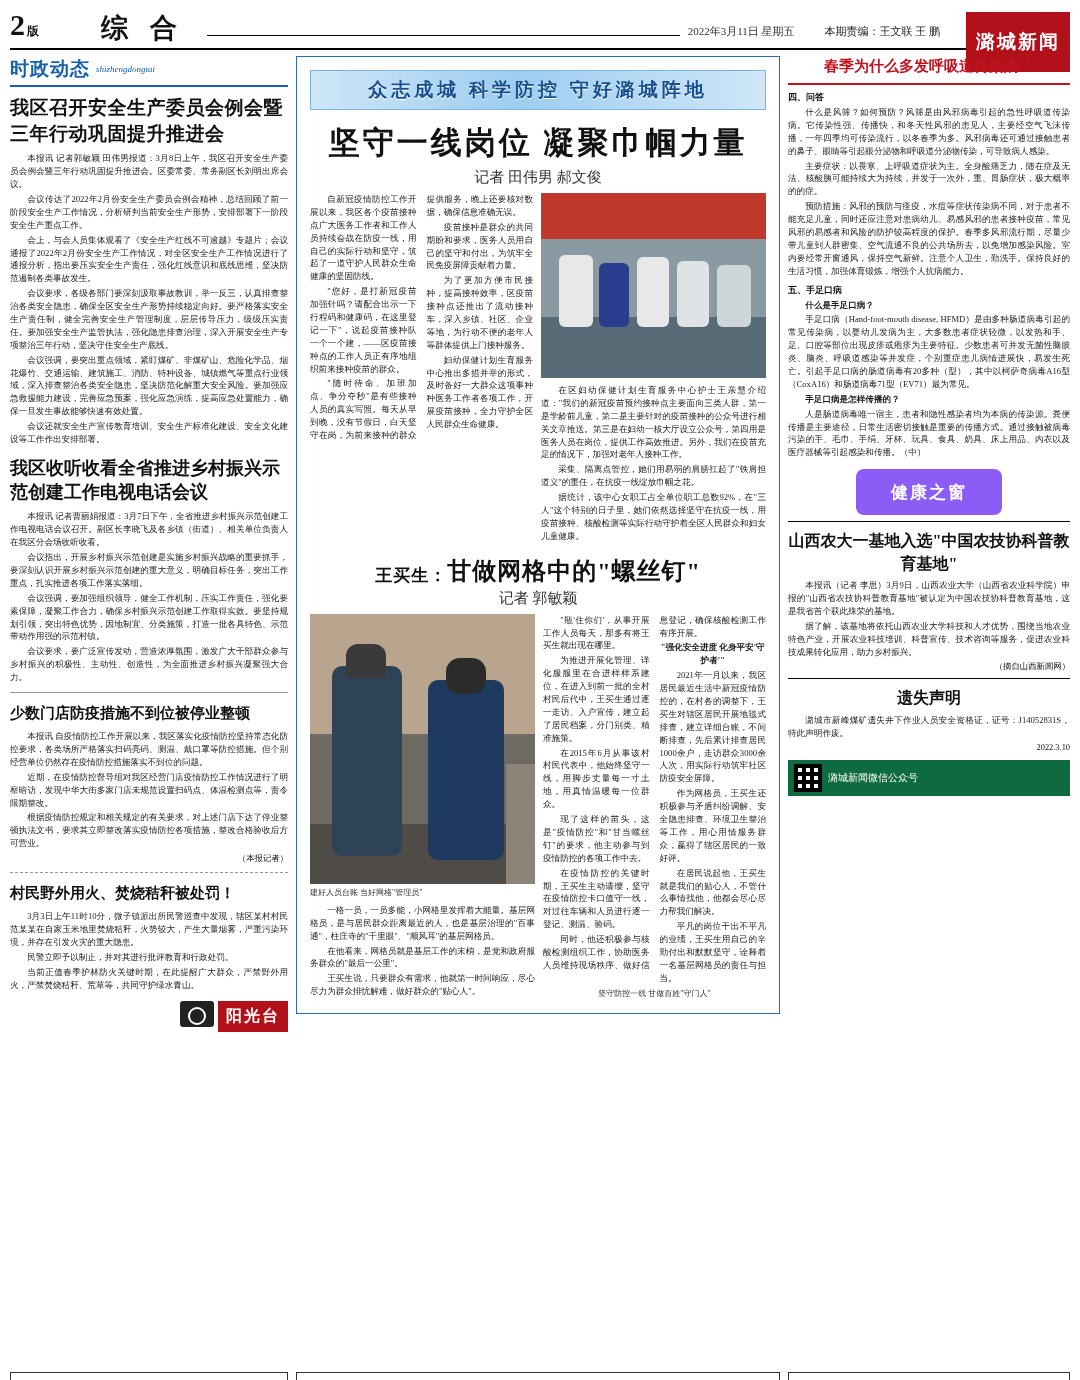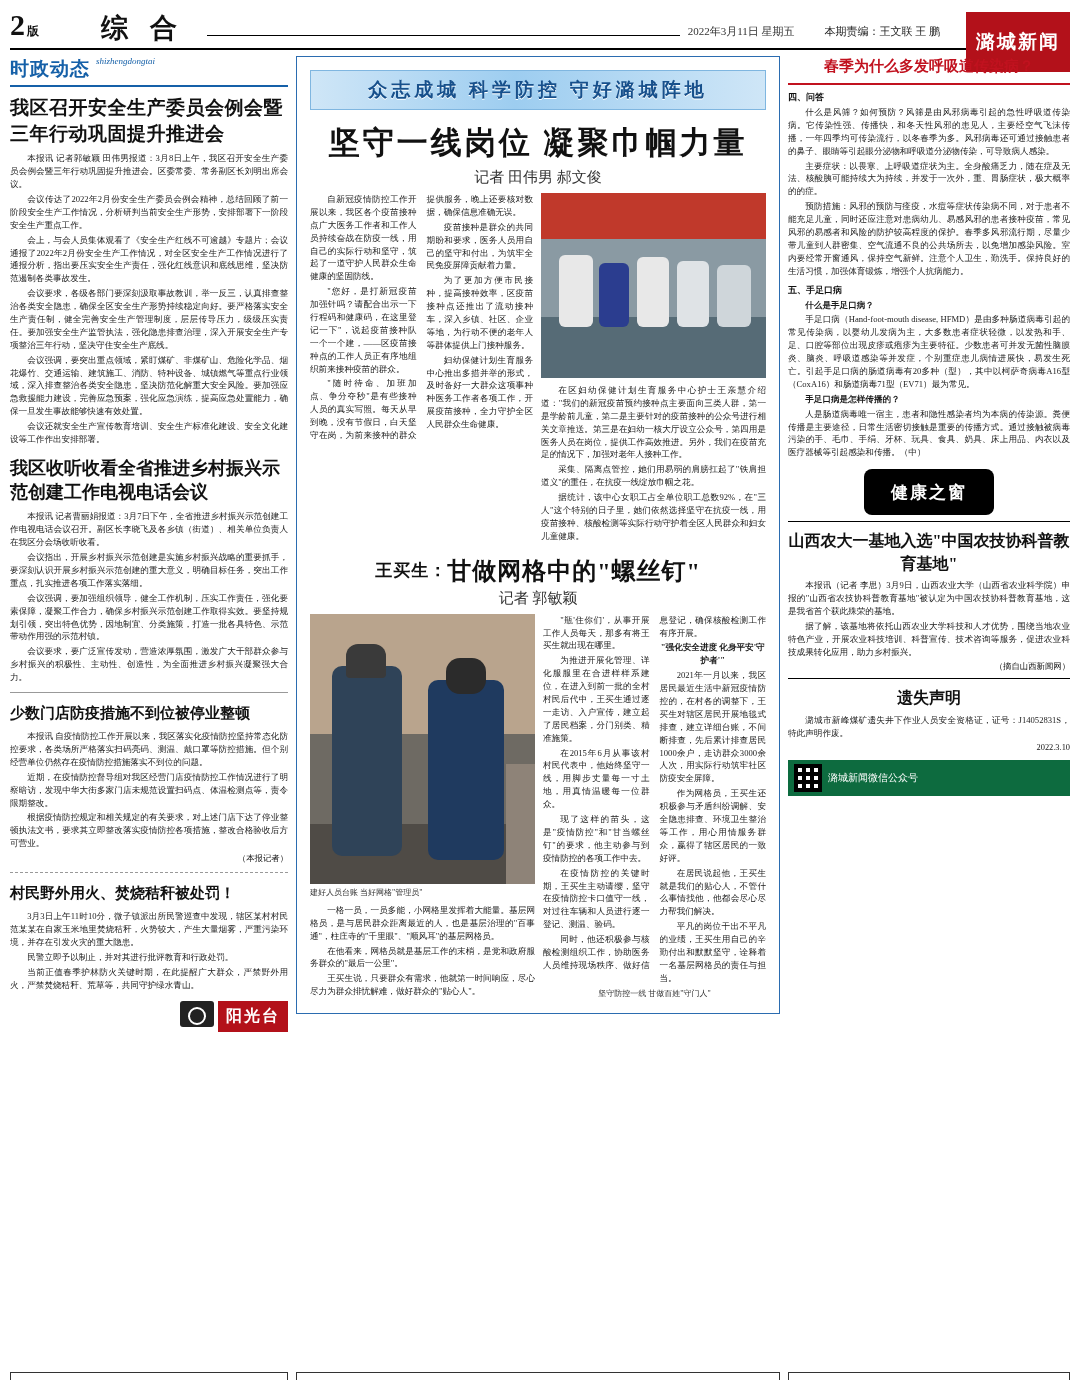--- a/index.html
+++ b/index.html
@@ -26,21 +26,21 @@
   .mh-logo { margin-left:26px; margin-top:4px; background:#b3111a; color:#fff; font-size:19px; font-weight:bold;
              padding:17px 10px; letter-spacing:2px; font-family:"Liberation Serif",serif; }
 
   
   .grid { display:flex; gap:8px; margin-top:6px; height:1310px; }
   .col-left { width:278px; }
   .col-mid  { width:484px; }
   .col-right{ width:282px; }
 
   
-  .kicker { display:flex; align-items:flex-start; gap:6px; border-bottom:2px solid #1560a8; padding-bottom:3px; }
+  .kicker { display:flex; align-items:center; gap:6px; border-bottom:2px solid #1560a8; padding-bottom:3px; }
   .kicker .cn { color:#1560a8; font-size:19px; font-weight:bold; letter-spacing:1px; }
   .kicker .py { color:#1560a8; font-size:9px; font-style:italic; }
   .headline-l { font-size:19px; font-weight:bold; line-height:1.35; margin:8px 0 6px 0; letter-spacing:0.5px; }
   .headline-l2 { font-size:18px; font-weight:bold; line-height:1.35; margin:10px 0 6px 0; }
   .headline-s { font-size:15px; font-weight:bold; line-height:1.4; margin:10px 0 6px 0; }
   .body-text { font-size:8.6px; line-height:1.5; text-align:justify; color:#1a1a1a; }
   .body-text p { margin:0 0 2px 0; text-indent:2em; }
   .hr-thin { border:0; border-top:1px solid #999; margin:8px 0; }
   .hr-dotted { border:0; border-top:1px dashed #999; margin:8px 0; }
   .sign { text-align:right; font-size:8.4px; margin-top:3px; }
@@ -57,28 +57,28 @@
             text-align:center; padding:6px 4px; }
   .banner .txt { color:#17508c; font-size:19px; font-weight:bold; letter-spacing:4px; text-shadow:0 1px 0 #fff; }
   .mid-title { text-align:center; font-size:31px; font-weight:bold; letter-spacing:3px; margin:12px 0 4px; }
   .byline { text-align:center; font-size:15px; color:#333; margin-bottom:6px; }
   .cols2 { column-count:2; column-gap:10px; }
   .photo { background:#7d8b93; position:relative; overflow:hidden; }
   .photo.p1 { height:185px; }
   .photo.p2 { height:270px; }
   .cap { font-size:8px; color:#333; line-height:1.4; margin-top:3px; }
 
-  .sub-title-row { display:flex; align-items:center; justify-content:center; margin:10px 0 2px; }
+  .sub-title-row { display:flex; align-items:flex-end; justify-content:center; margin:10px 0 2px; }
   .sub-title-row .pre { font-size:17px; font-weight:bold; letter-spacing:1px; }
   .sub-title-row .main { font-size:24px; font-weight:bold; letter-spacing:1px; }
 
   
   .r-head { font-size:15px; font-weight:bold; color:#c1121f; line-height:1.4; text-align:center; }
   .r-sub { font-size:9px; font-weight:bold; margin:6px 0 2px; }
-  .green-badge { margin:10px auto 6px; width:130px; height:46px; background:#000000; border-radius:8px;
+  .green-badge { margin:10px auto 6px; width:146px; height:46px; background:#8b5cf6; border-radius:8px;
       color:#fff; display:flex; align-items:center; justify-content:center; font-size:17px; font-weight:bold; letter-spacing:2px;}
   .r-title2 { font-size:16px; font-weight:bold; line-height:1.4; text-align:center; margin:8px 0 4px; }
 
   
   .bottom { display:flex; gap:8px; margin-top:6px; }
   .bx { border:1px solid #333; padding:8px; }
   .bx1 { width:278px; }
   .bx2 { width:484px; }
   .bx3 { width:282px; }
 

